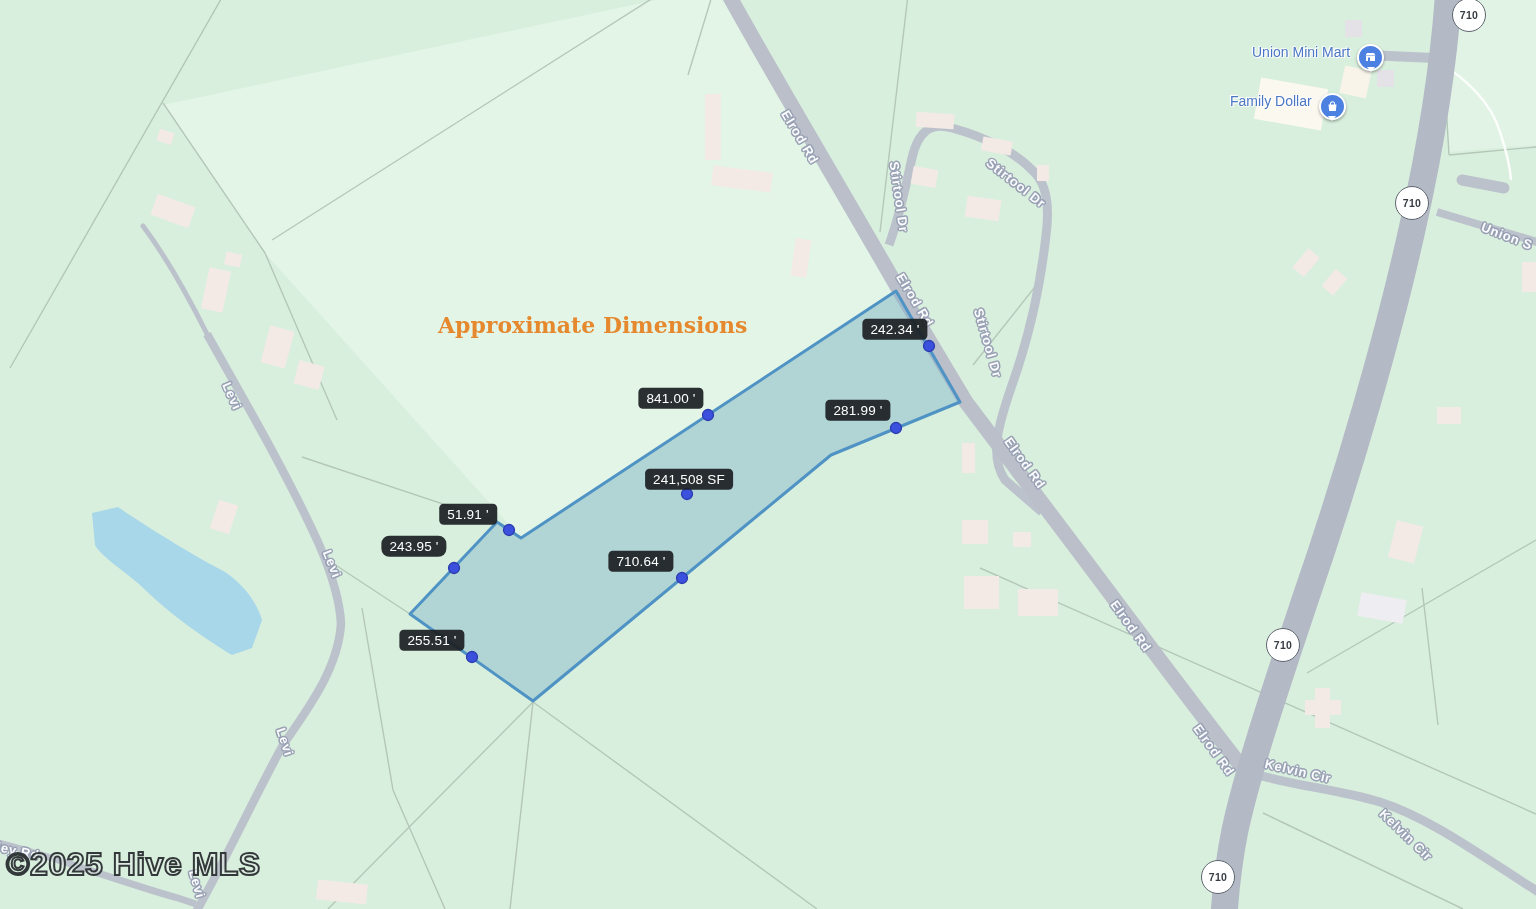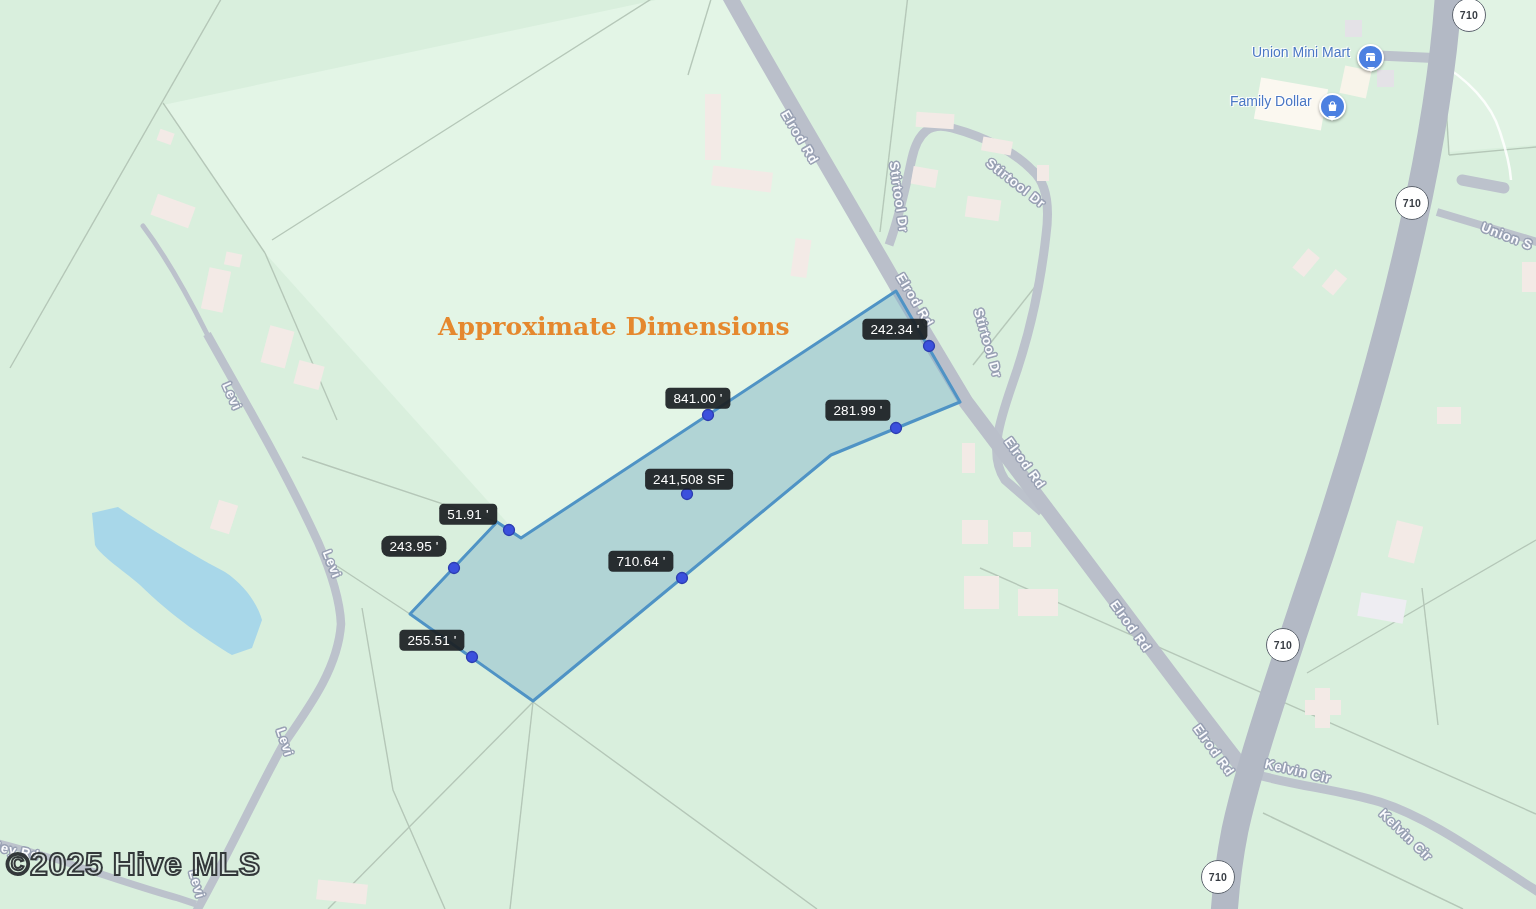--- a/index.html
+++ b/index.html
@@ -14,21 +14,21 @@
   .rl{position:absolute;color:#fbfcfe;font-size:13px;font-weight:600;letter-spacing:.7px;
       white-space:nowrap;
       text-shadow:-1.5px 0 #99a1b4,1.5px 0 #99a1b4,0 -1.5px #99a1b4,0 1.5px #99a1b4,
                   -1px -1px #99a1b4,1px 1px #99a1b4,-1px 1px #99a1b4,1px -1px #99a1b4;}
   
   .shield{position:absolute;transform:translate(-50%,-50%);width:34px;height:34px;
       background:#fff;border:1.8px solid #5f6670;border-radius:50%;color:#383d44;
       font-size:10.5px;font-weight:700;display:flex;align-items:center;justify-content:center;
       box-sizing:border-box;letter-spacing:.3px;}
   .map-title{position:absolute;left:438px;top:312px;font-family:"DejaVu Serif","Liberation Serif",serif;
-      font-weight:700;font-size:25px;color:#e5882e;white-space:nowrap;}
+      font-weight:700;font-size:22px;color:#e5882e;white-space:nowrap;}
   .watermark{position:absolute;left:6px;top:846px;font-size:32px;font-weight:700;
       color:rgba(226,236,230,.55);-webkit-text-stroke:2px #33383a;letter-spacing:.5px;
       white-space:nowrap;}
   .poi{position:absolute;display:flex;gap:7px;}
   .poi .nm{color:#4a77c4;font-size:14px;font-weight:500;white-space:nowrap;
       text-shadow:0 0 2px #fff,0 0 3px #fff,1px 1px 0 #fff,-1px -1px 0 #fff;}
   .pin{position:relative;width:23px;height:23px;background:#4c80e1;border:2.2px solid #fff;
       border-radius:50%;box-shadow:0 1.5px 3px rgba(0,0,0,.35);
       display:flex;align-items:center;justify-content:center;flex:0 0 auto;}
   .pin::after{content:"";position:absolute;left:50%;bottom:-7px;transform:translateX(-50%);
@@ -189,21 +189,21 @@
     <span class="nm">Family Dollar</span>
     <span class="pin">
       <svg width="13" height="13" viewBox="0 0 13 13">
         <path d="M2.5,4.5 h8 l-0.7,6.5 h-6.6 z" fill="#ffffff"></path>
         <path d="M4.5,5.5 v-1.8 a2,2 0 0 1 4,0 v1.8" fill="none" stroke="#ffffff" stroke-width="1.1"></path>
       </svg>
     </span>
   </div>
 
   <div class="dim" style="left:895px;top:329px;">242.34 '</div>
-  <div class="dim" style="left:671px;top:398px;margin-left:27px;">841.00 '</div>
+  <div class="dim" style="left:671px;top:398px;">841.00 '</div>
   <div class="dim" style="left:858px;top:410px;">281.99 '</div>
   <div class="dim" style="left:468px;top:514px;">51.91 '</div>
   <div class="dim" style="left:414px;top:546px;border-radius:8px;">243.95 '</div>
   <div class="dim" style="left:641px;top:561px;">710.64 '</div>
   <div class="dim" style="left:432px;top:640px;">255.51 '</div>
   <div class="dim" style="left:657px;top:479px;margin-left:32px;">241,508 SF</div>
 
   <div class="map-title">Approximate Dimensions</div>
   <div class="watermark">©2025 Hive MLS</div>
 

